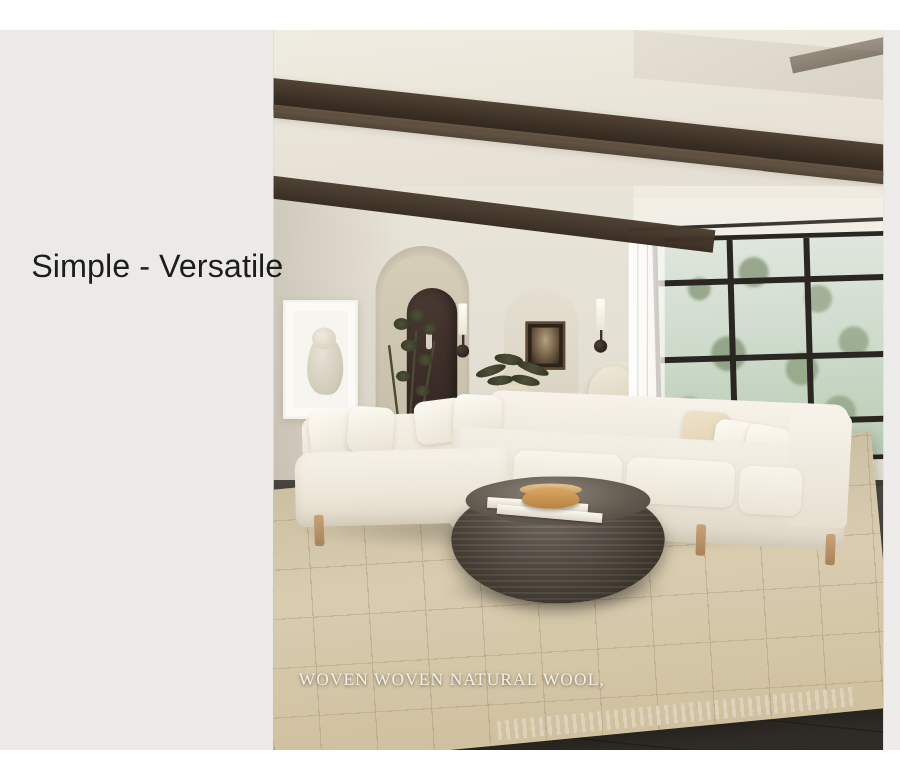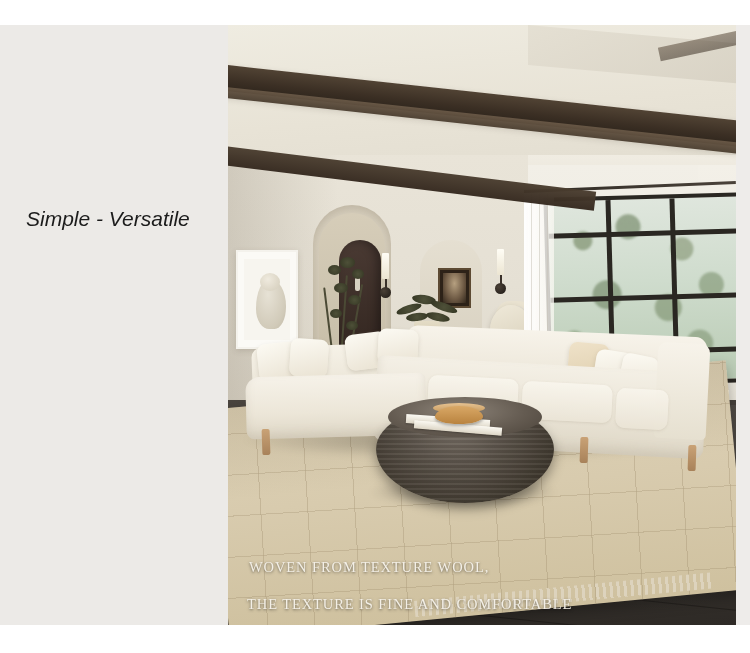--- a/index.html
+++ b/index.html
@@ -223,21 +223,21 @@
   .bowl-rim{position:absolute;left:205px;top:378px;width:52px;height:10px;
      border-radius:50%;background:linear-gradient(180deg,#e6c291,#c79a5d);}
   .book{position:absolute;background:linear-gradient(180deg,#fbf9f2,#ddd6c6);
      box-shadow:0 1px 2px rgba(0,0,0,.3);}
 
   
   .headline{position:absolute;left:24px;top:79px;
      font-size:72px;font-weight:bold;letter-spacing:-1px;color:#ffffff;
      line-height:1;white-space:nowrap;z-index:40;}
   .subhead{position:absolute;left:26px;top:207px;
-     font-size:21px;color:#1c1c1c;white-space:nowrap;z-index:40;font-style:italic;}
+     font-size:27px;color:#1c1c1c;white-space:nowrap;z-index:40;}
   .caption{position:absolute;z-index:40;color:#f3efe6;
      font-family:"Liberation Serif", serif;font-size:14.5px;
      letter-spacing:.9px;white-space:nowrap;
      text-shadow:0 1px 3px rgba(0,0,0,.55);}
   .caption.line1{left:249px;top:559px;}
   .caption.line2{left:247px;top:596px;}
 </style>
 </head>
 <body>
 
@@ -374,16 +374,15 @@
     </div>
     <div class="ct-top"></div>
     <div class="book" style="left:178px;top:392px;width:84px;height:9px;transform:rotate(4deg);"></div>
     <div class="book" style="left:186px;top:399px;width:88px;height:8px;transform:rotate(5deg);"></div>
     <div class="bowl-rim"></div>
     <div class="bowl"></div>
 
   </div>
 
   <div class="subhead">Simple - Versatile</div>
-  <div class="caption line1">WOVEN FROM TEXTURE WOOL,</div>
-  <div class="caption line2">THE TEXTURE IS FINE AND COMFORTABLE</div>
+  <div class="caption line1">WOVEN WOVEN NATURAL WOOL,</div>
 
 </div>
 
 </body></html>

